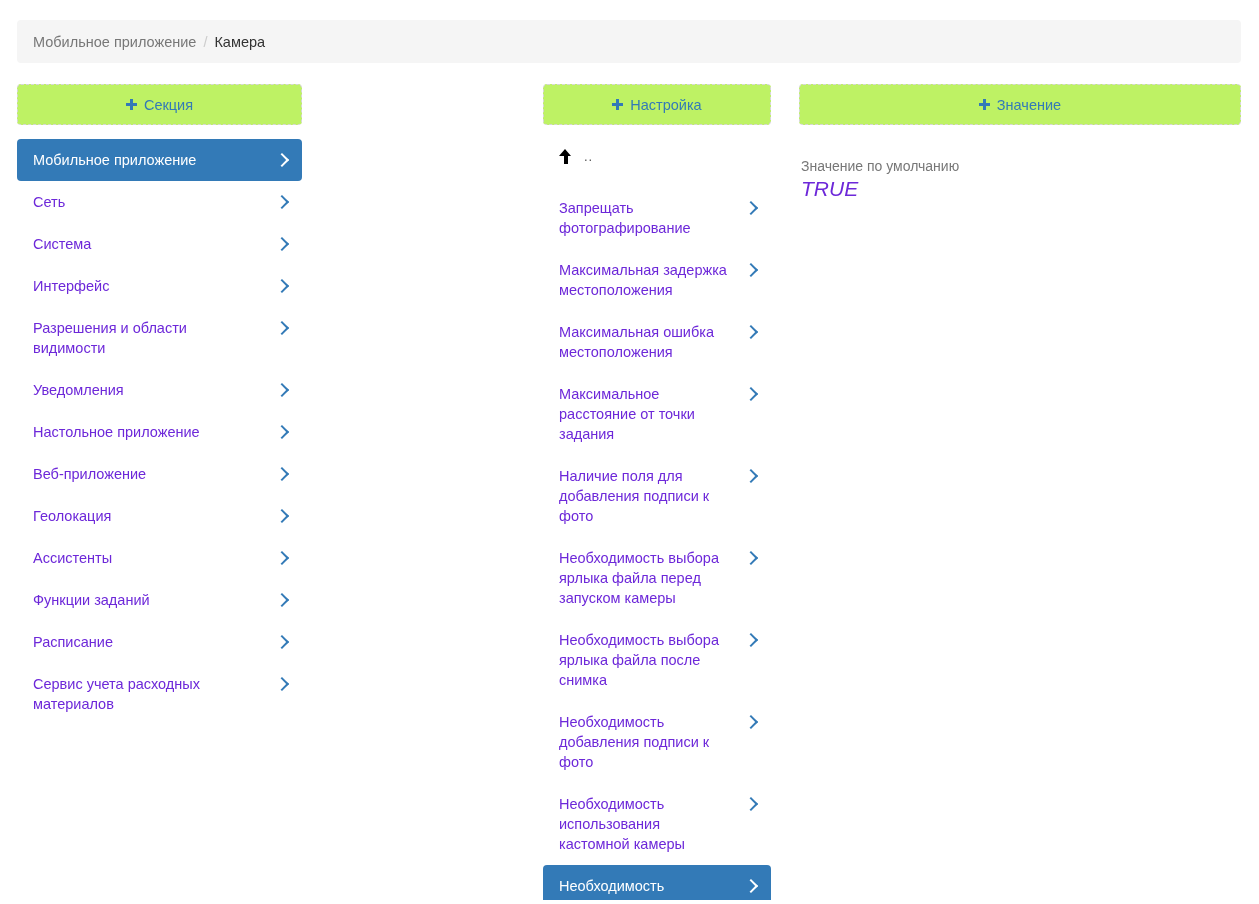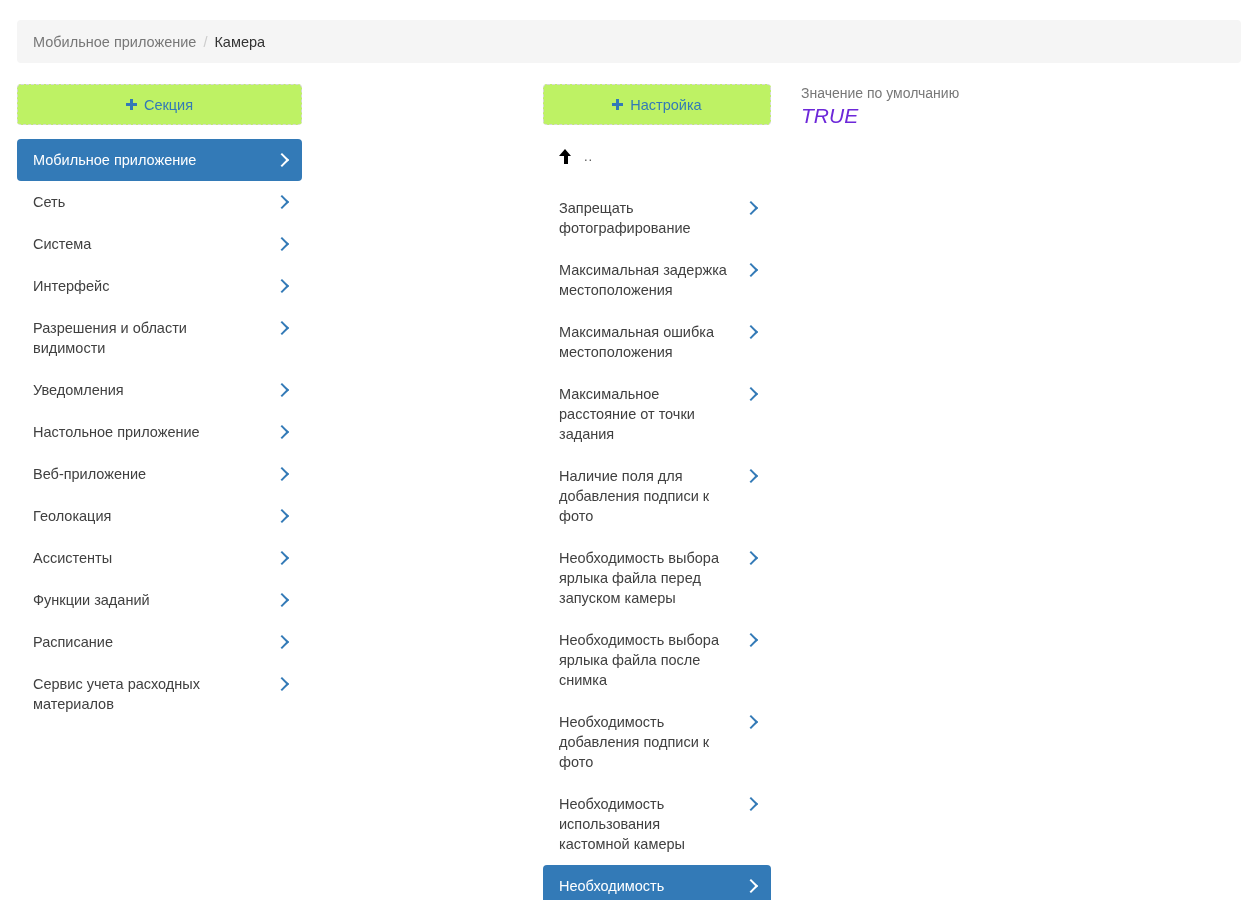--- a/index.html
+++ b/index.html
@@ -108,21 +108,21 @@
   
   .list { margin-top: 14px; position: relative; }
 
   .row {
     position: relative;
     display: flex;
     align-items: flex-start;
     min-height: 42px;
     padding: 11px 44px 11px 16px;
     border-radius: 4px;
-    color: #404040;
+    color: #6d28d9;
     font-size: 14.5px;
     line-height: 20px;
     cursor: pointer;
     text-decoration: none;
   }
   .row.active {
     background: #337ab7;
     color: #ffffff;
   }
   .row .label { flex: 1 1 auto; }
@@ -190,20 +190,21 @@
     border-bottom: 7px solid #000000;
   }
   .up-label {
     font-size: 13px;
     color: #555555;
     letter-spacing: 1px;
   }
 
   
   .value-block {
+    margin-top: 32px;
     padding: 0 2px;
   }
   .value-caption {
     font-size: 14px;
     color: #777777;
     line-height: 19px;
   }
   .value-text {
     font-size: 21px;
     color: #6d28d9;
@@ -336,20 +337,24 @@
             <span class="chev"></span>
           </a>
           <a class="row active" href="#">
             <span class="label">Необходимость контроля местоположения при использовании камеры</span>
             <span class="chev"></span>
           </a>
         </div>
     </div>
 
     <div class="col col-values">
+      <button class="add-btn">
+        <span class="plus"></span>
+        <span>Значение</span>
+      </button>
 
       <div class="value-block">
         <div class="value-caption">Значение по умолчанию</div>
         <div class="value-text">TRUE</div>
       </div>
     </div>
 
   </div>
 </div>
 

